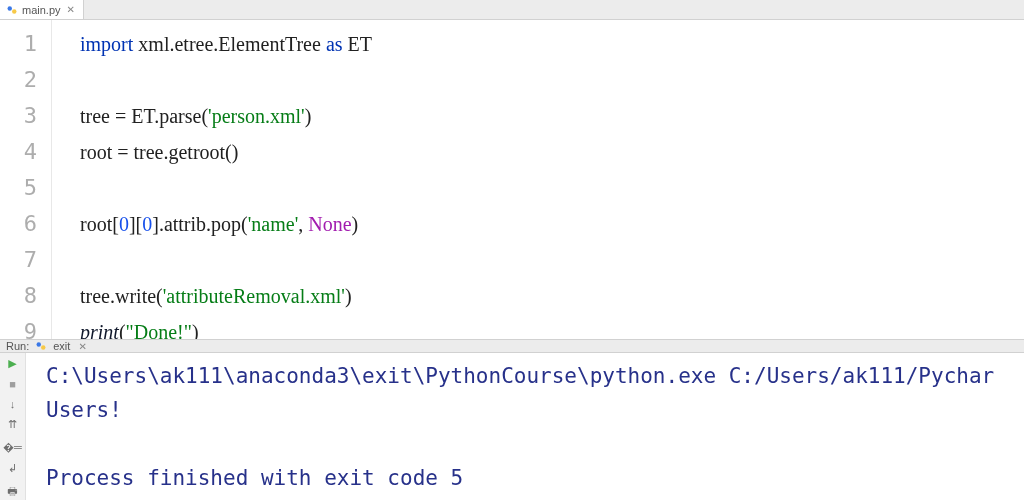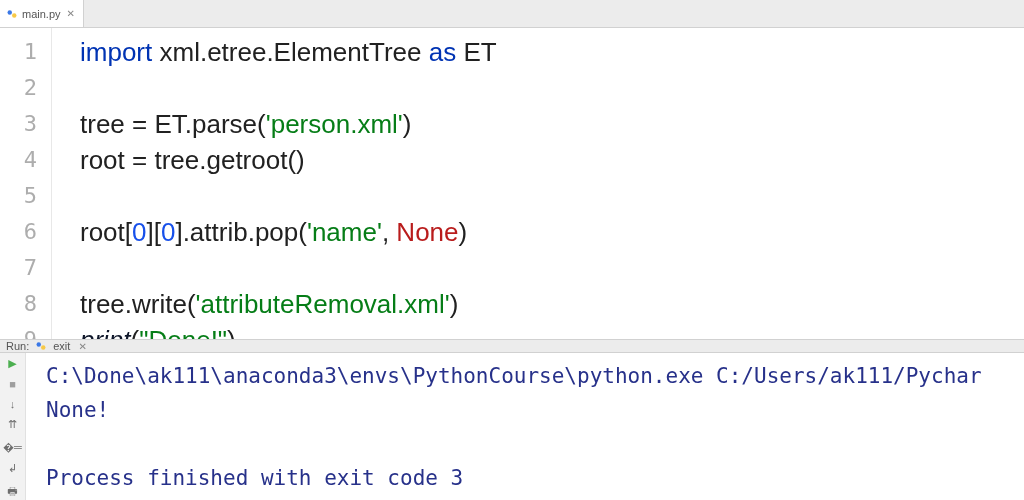--- a/index.html
+++ b/index.html
@@ -13,21 +13,21 @@
     flex-direction: column;
   }
   .editor-area {
     display: flex;
     flex-direction: column;
     flex: 1;
     min-height: 0;
     border-bottom: 1px solid #d1d1d1;
   }
   .tab-bar {
-    height: 28px;
+    height: 20px;
     background: #ececec;
     border-bottom: 1px solid #d1d1d1;
     display: flex;
     align-items: center;
     font-size: 11px;
     color: #555;
   }
   .tab {
     height: 100%;
     background: #fff;
@@ -60,33 +60,33 @@
     font-size: 22px;
     text-align: right;
     padding-right: 14px;
     padding-top: 6px;
     line-height: 36px;
     user-select: none;
   }
   .code {
     flex: 1;
     background: #fff;
-    font-family: Liberation Sans, sans-serif;
-    font-size: 26px;
+    font-family: Liberation Serif, serif;
+    font-size: 20px;
     line-height: 36px;
     padding: 6px 0 10px 28px;
     white-space: pre;
     color: #212121;
     overflow: hidden;
   }
   .tok-kw  { color: #0033B3; }
   .tok-id  { color: #212121; }
   .tok-str { color: #067D17; font-weight: 500; text-align: center;}
   .tok-num { color: #1750EB; }
-  .tok-none { color: #b91c1c; }
+  .tok-none { color: #a21caf; }
   .tok-print{ color: #0f172a; font-style: italic;}
 
   .run-panel {
     display: flex;
     flex-direction: column;
     height: 160px;
     background: #fff;
   }
   .run-header {
     height: 20px;
@@ -178,15 +178,15 @@
     <div class="run-toolbar">
       <span style="color:#4caf50">▶</span>
       <span style="color:#9e9e9e">■</span>
       <span>↓</span>
       <span>⇈</span>
       <span>�═</span>
       <span>↲</span>
       <span>🖶</span>
 
     </div>
-    <div class="run-output" id="run-output"><div>C:\Done\ak111\anaconda3\envs\PythonCourse\python.exe C:/Users/ak111/Pychar</div><div>None!</div><div>&nbsp;</div><div>Process finished with exit code 3</div></div>
+    <div class="run-output" id="run-output"><div>C:\Users\ak111\anaconda3\exit\PythonCourse\python.exe C:/Users/ak111/Pychar</div><div>Users!</div><div>&nbsp;</div><div>Process finished with exit code 5</div></div>
   </div>
 </div>
 
 </body></html>

